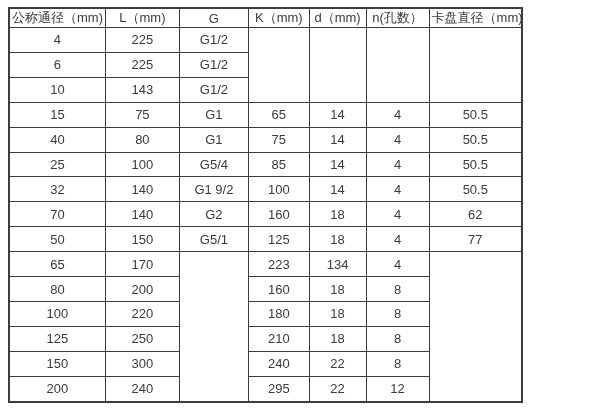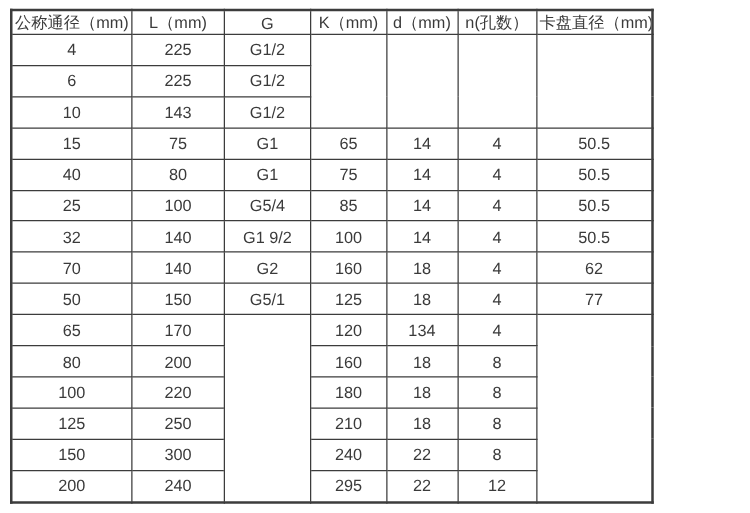--- a/index.html
+++ b/index.html
@@ -132,21 +132,21 @@
         <td>G5/1</td>
         <td>125</td>
         <td>18</td>
         <td>4</td>
         <td>77</td>
       </tr>
       <tr>
         <td>65</td>
         <td>170</td>
         <td rowspan="6"></td>
-        <td>120</td>
+        <td>223</td>
         <td>134</td>
         <td>4</td>
         <td rowspan="6"></td>
       </tr>
       <tr>
         <td>80</td>
         <td>200</td>
         <td>160</td>
         <td>18</td>
         <td>8</td>

